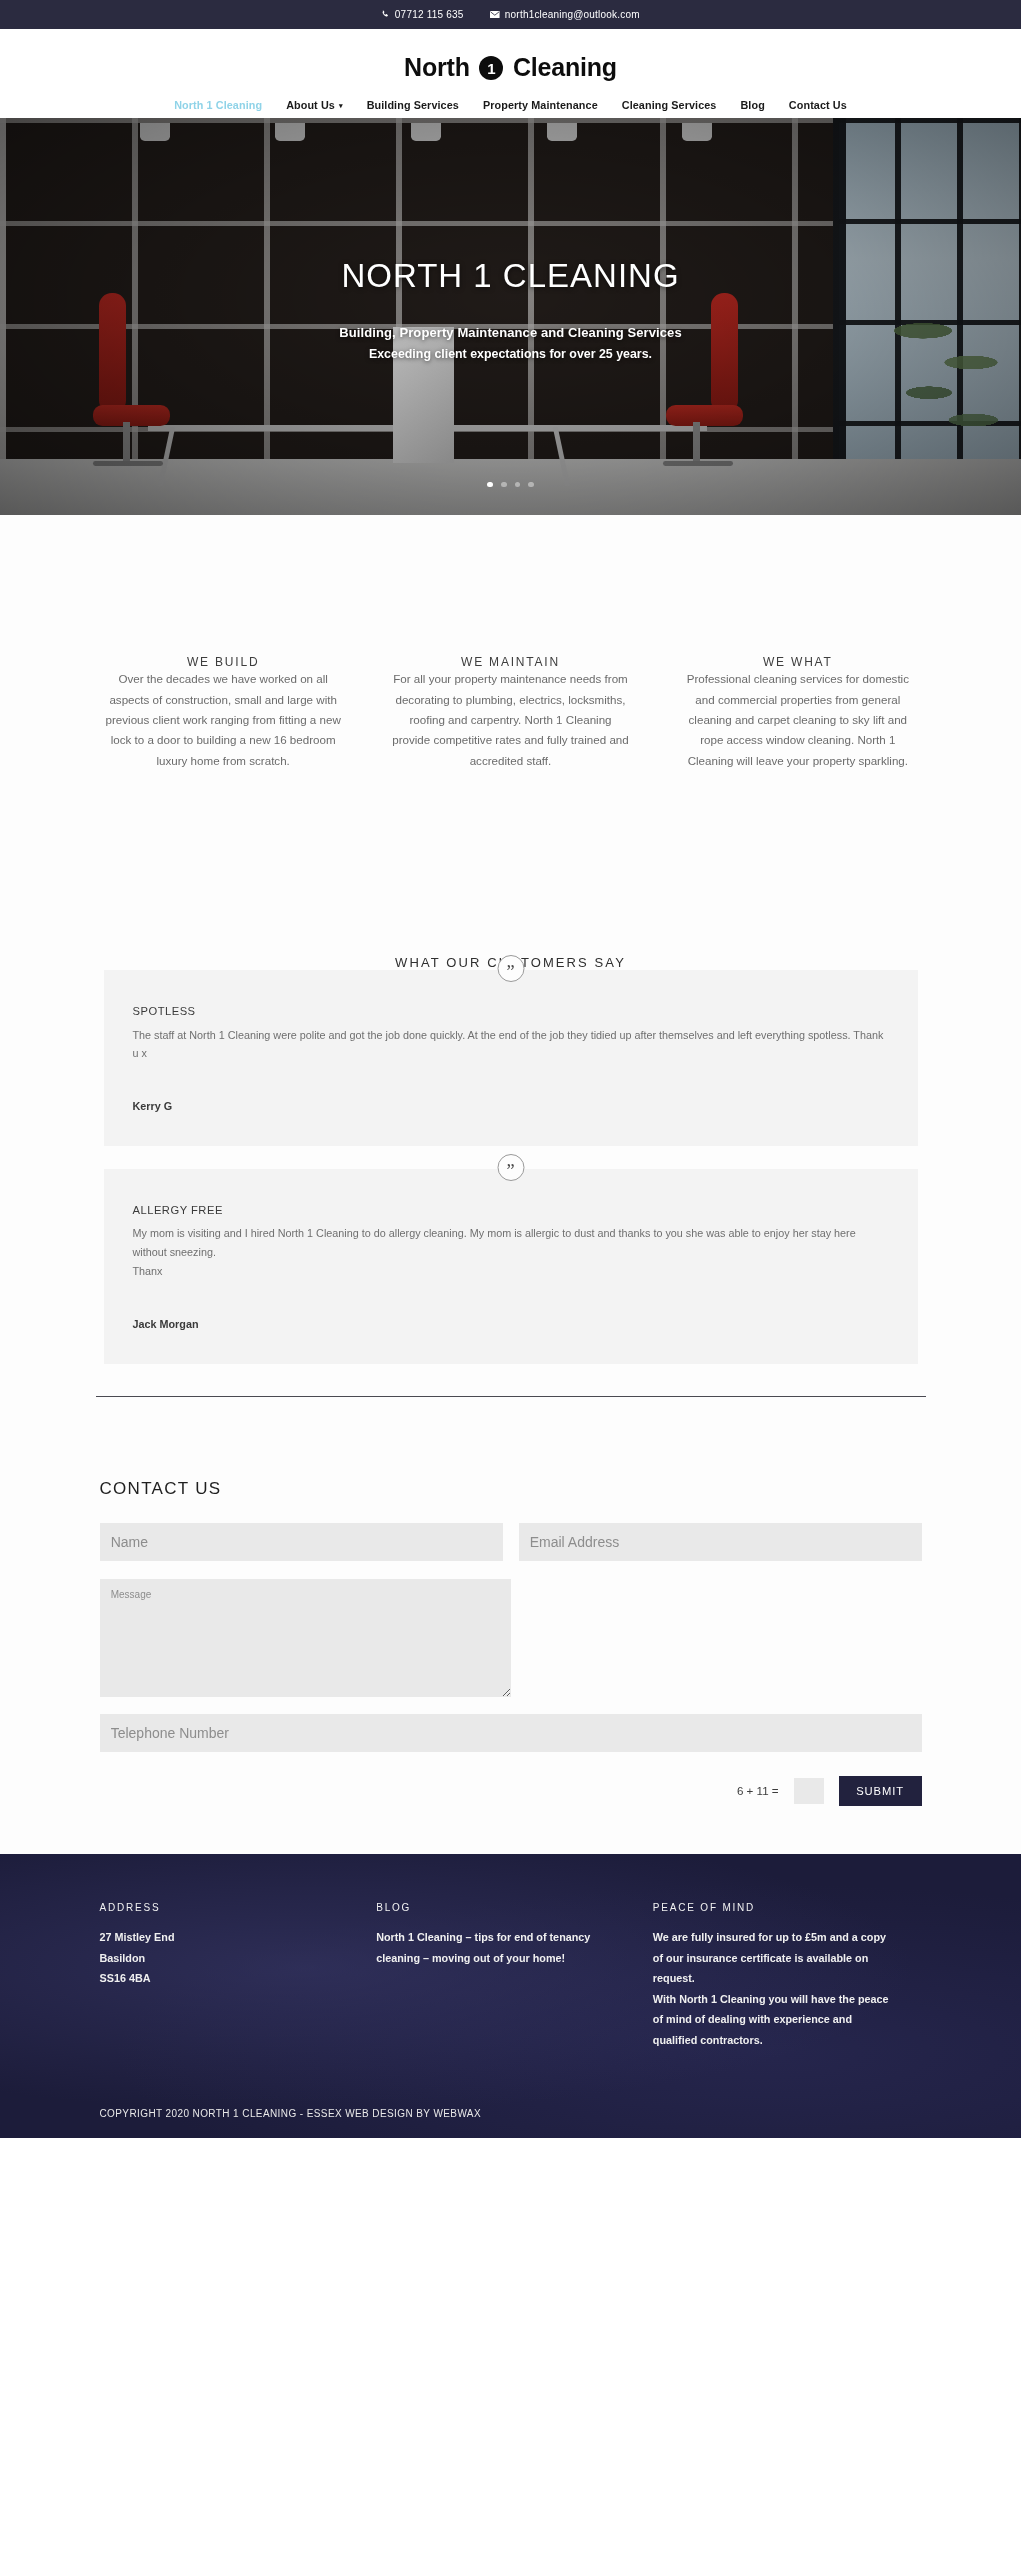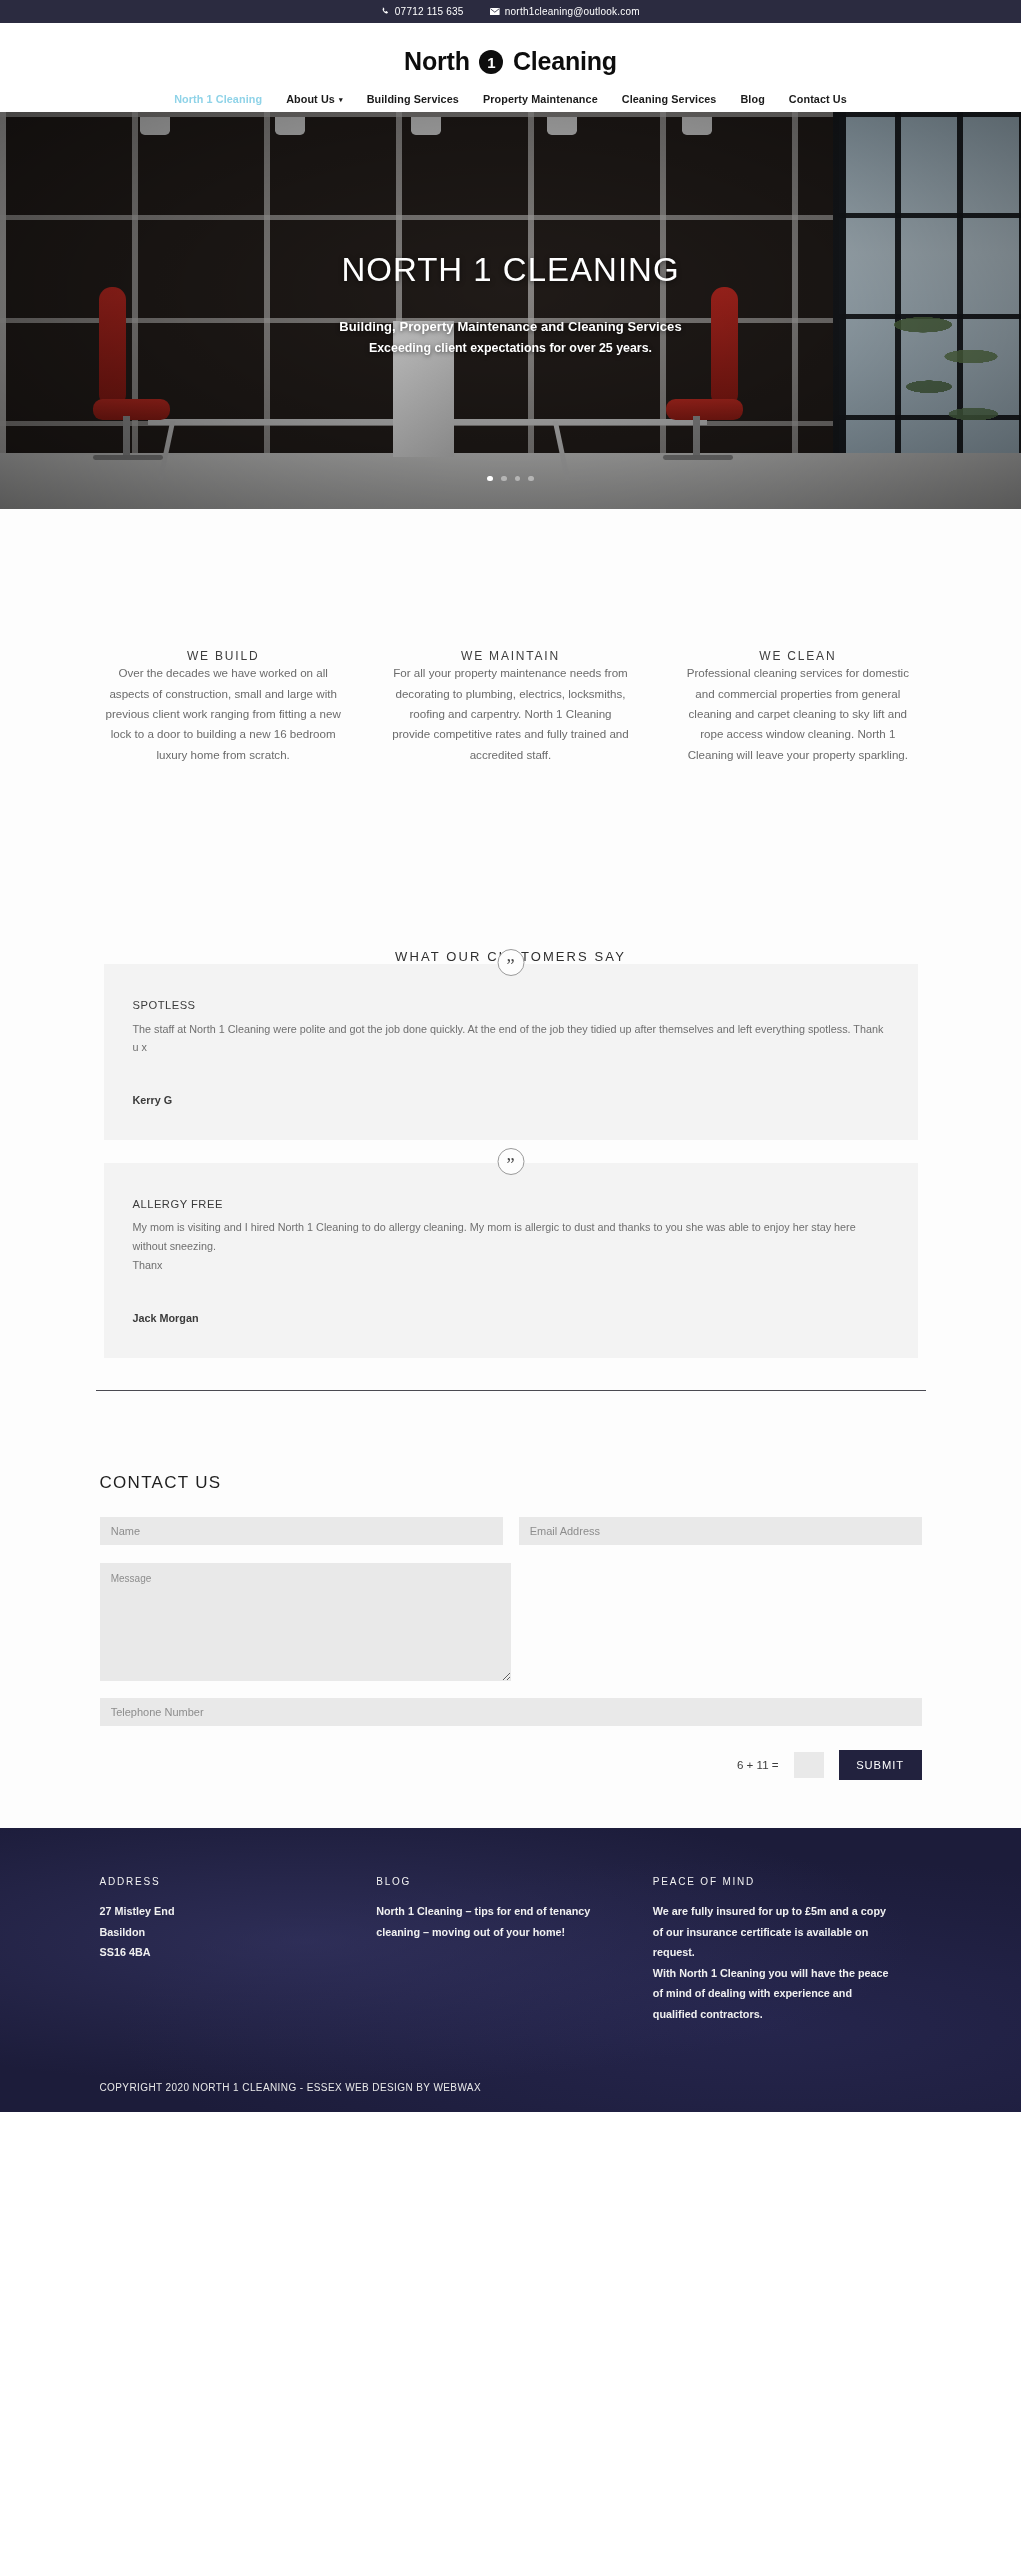--- a/index.html
+++ b/index.html
@@ -6,21 +6,21 @@
   html, body {
     width: 1021px;
     background: #ffffff;
     font-family: "Liberation Sans", sans-serif;
   }
   body { width: 1021px; overflow-x: hidden; }
 
   
   .topbar {
     background: #2b2b40;
-    height: 23px;
+    height: 29px;
     display: flex;
     align-items: center;
     justify-content: center;
     gap: 27px;
     color: #ffffff;
     font-size: 10px;
     letter-spacing: 0.2px;
   }
   .topbar-item { display: flex; align-items: center; gap: 4.8px; white-space: nowrap; }
   .topbar-item svg { display: block; }
@@ -262,25 +262,25 @@
     color: #1f1f1f;
     font-weight: 400;
     margin-bottom: 24px;
   }
   .form-row { display: flex; gap: 16px; margin-bottom: 17.6px; }
   .field {
     background: #e9e9e9;
     border: none;
     outline: none;
     font-family: "Liberation Sans", sans-serif;
-    font-size: 11px;
+    font-size: 14px;
     color: #555;
     padding: 10.4px 11.2px;
     width: 100%;
-    height: 28px;
+    height: 38px;
     font-weight: 300;
   }
   .field::placeholder { color: #8d8d8d; font-weight: 300; }
   .half { width: 50%; }
   .msg {
     background: #e9e9e9; border: none; outline: none;
     font-family: "Liberation Sans", sans-serif;
     font-size: 10px; color: #555; padding: 10.4px 11.2px;
     width: 50%; height: 118px; resize: vertical; font-weight: 300;
   }
@@ -442,21 +442,21 @@
   <div class="cols">
     <div class="col">
       <div class="col-title">WE BUILD</div>
       <div class="col-body">Over the decades we have worked on all aspects of construction, small and large with previous client work ranging from fitting a new lock to a door to building a new 16 bedroom luxury home from scratch.</div>
     </div>
     <div class="col">
       <div class="col-title">WE MAINTAIN</div>
       <div class="col-body">For all your property maintenance needs from decorating to plumbing, electrics, locksmiths, roofing and carpentry. North 1 Cleaning provide competitive rates and fully trained and accredited staff.</div>
     </div>
     <div class="col">
-      <div class="col-title">WE CLEAN</div>
+      <div class="col-title">WE WHAT</div>
       <div class="col-body">Professional cleaning services for domestic and commercial properties from general cleaning and carpet cleaning to sky lift and rope access window cleaning. North 1 Cleaning will leave your property sparkling.</div>
     </div>
   </div>
 </section>
 
 <section class="testimonials">
   <h2 class="section-title">WHAT OUR CUSTOMERS SAY</h2>
 
   <div class="tcard-wrap">
     <div class="quote-badge">

